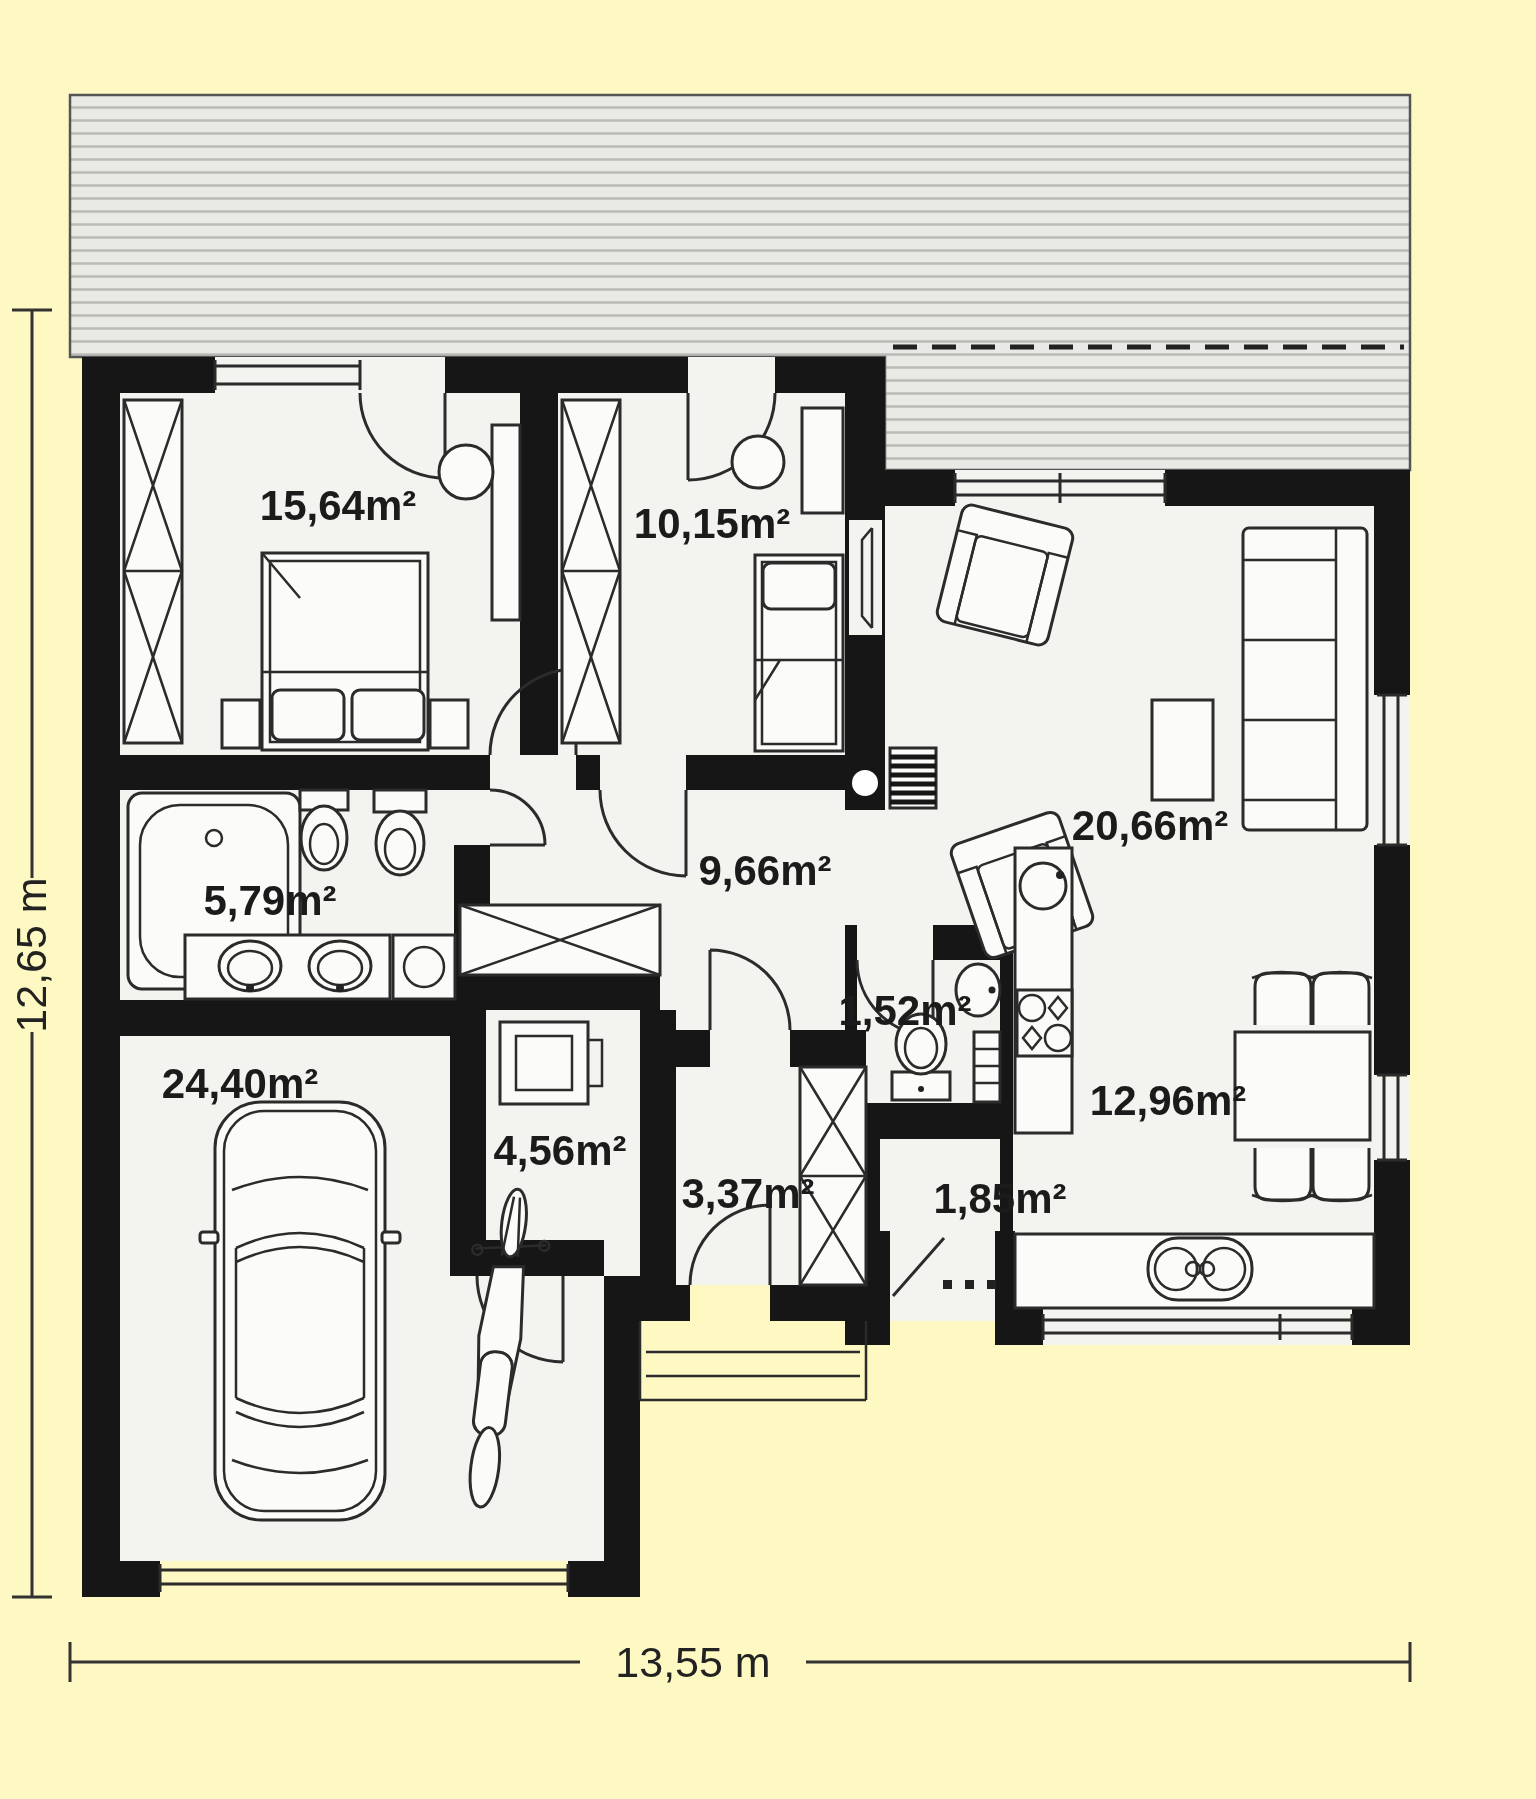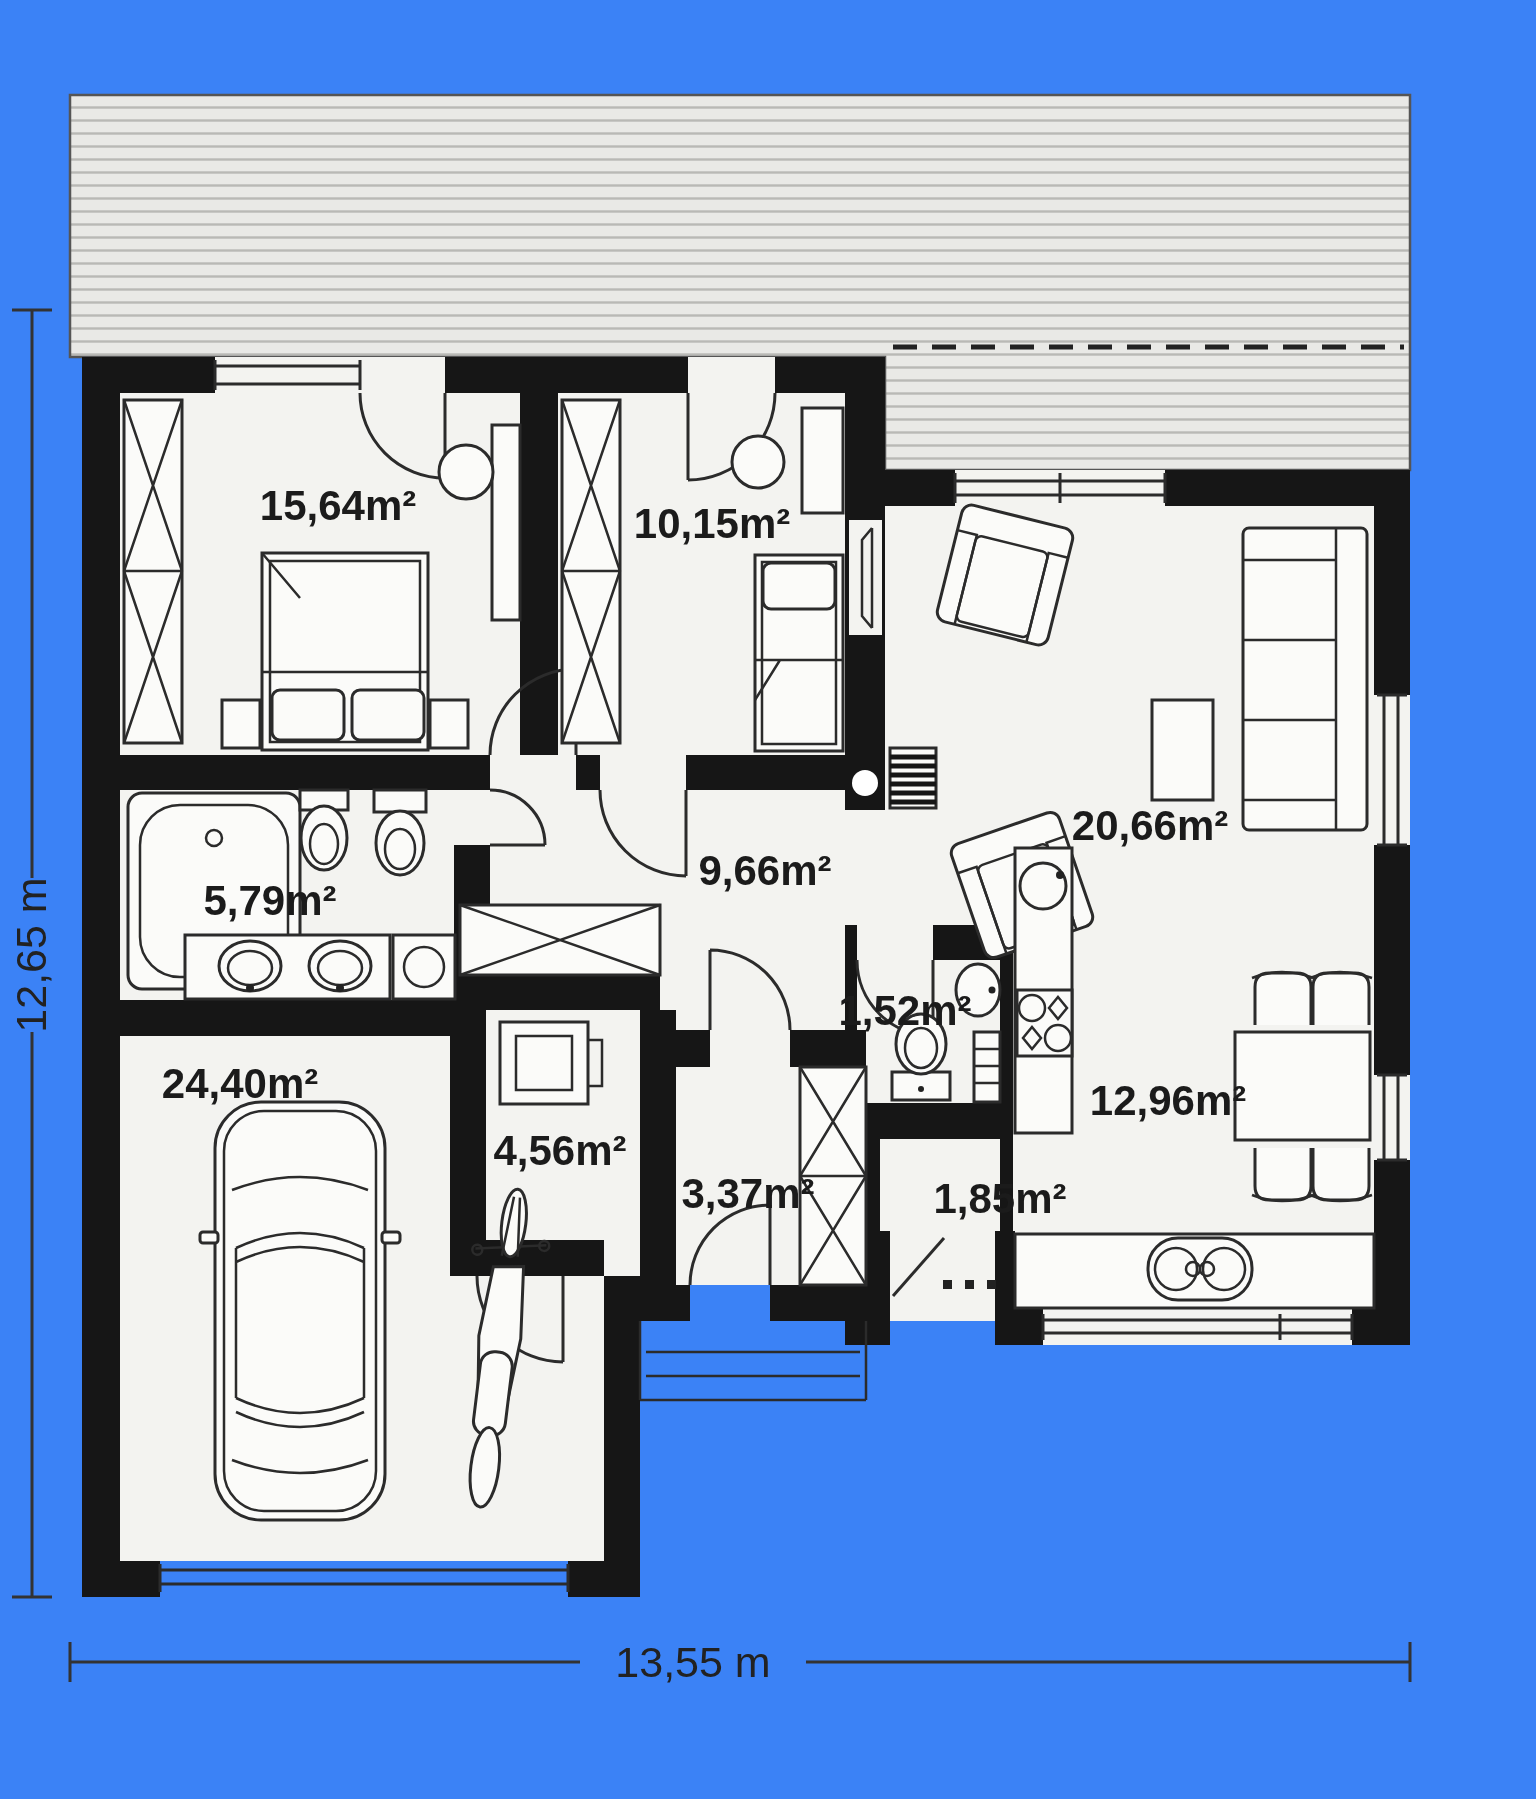--- a/index.html
+++ b/index.html
@@ -1,16 +1,16 @@
 <!DOCTYPE html>
 <html><head>
 <meta charset="utf-8">
 <style>
   html,body{margin:0;padding:0;background:#ffffff;}
-  .stage{position:relative;width:1536px;height:1799px;background:#3b82f6;overflow:hidden;
+  .stage{position:relative;width:1536px;height:1799px;background:#fef9c3;overflow:hidden;
          font-family:"Liberation Sans",sans-serif;}
   svg{display:block}
   .area-label{font-family:"Liberation Sans","DejaVu Sans",sans-serif;font-weight:700;
               font-size:42px;fill:#1b1b1b;}
   .dim-label{font-family:"Liberation Sans","DejaVu Sans",sans-serif;font-weight:400;
              font-size:43px;fill:#222;}
   .wall{fill:#161616;stroke:none;}
   .furn{fill:#fbfbf9;stroke:#2b2b2b;stroke-width:3;}
   .furn-thin{fill:none;stroke:#2b2b2b;stroke-width:2.5;}
   .door{fill:none;stroke:#2b2b2b;stroke-width:3;}

